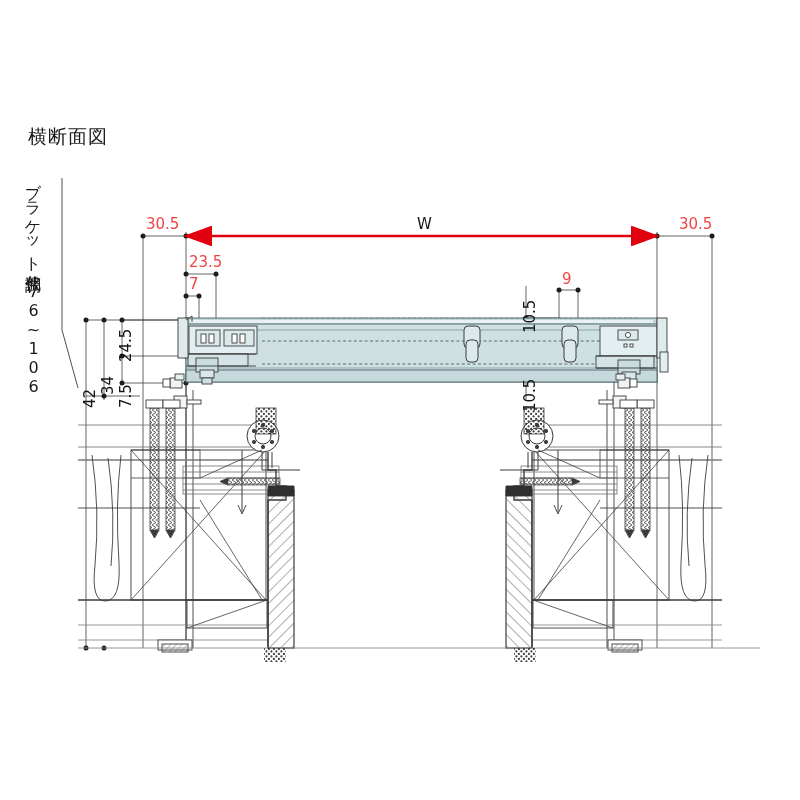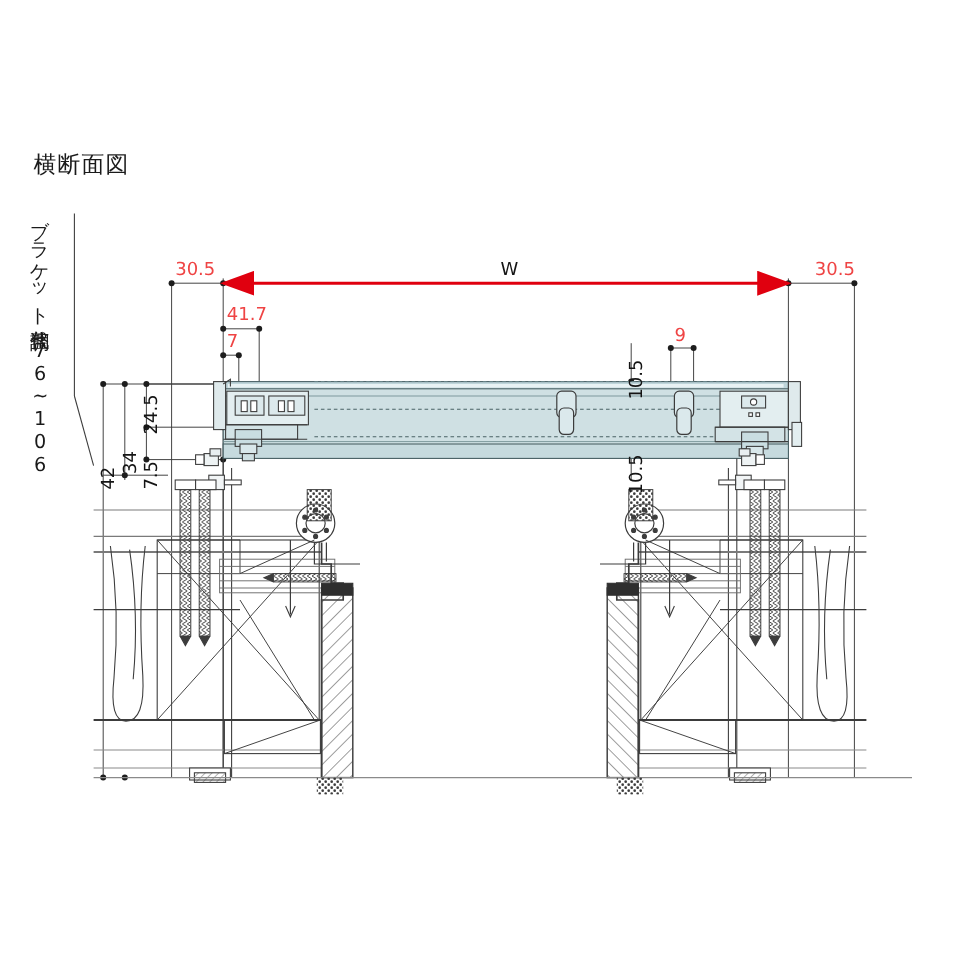--- a/index.html
+++ b/index.html
@@ -367,21 +367,21 @@
   </svg>
 
   <div class="ttl">横断面図</div>
 
   <div class="vtxt" style="left:22px;top:172px;">ブラケット調整代 76~106</div>
 
   <div class="dim" style="left:146px;top:215px;">30.5</div>
   <div class="dim" style="left:679px;top:215px;">30.5</div>
   <div class="wlab" style="left:417px;top:215px;">W</div>
 
-  <div class="dim" style="left:189px;top:253px;">41.7</div>
+  <div class="dim" style="left:189px;top:253px;">23.5</div>
   <div class="dim" style="left:189px;top:275px;">7</div>
 
   <div class="dimv" style="left:99px;top:395px;">34</div>
   <div class="dimv" style="left:117px;top:362px;">24.5</div>
   <div class="dimv" style="left:117px;top:408px;">7.5</div>
   <div class="dimv" style="left:81px;top:408px;">42</div>
 
   <div class="dimv" style="left:521px;top:333px;">10.5</div>
   <div class="dimv" style="left:521px;top:412px;">10.5</div>
   <div class="dim" style="left:562px;top:270px;">9</div>

